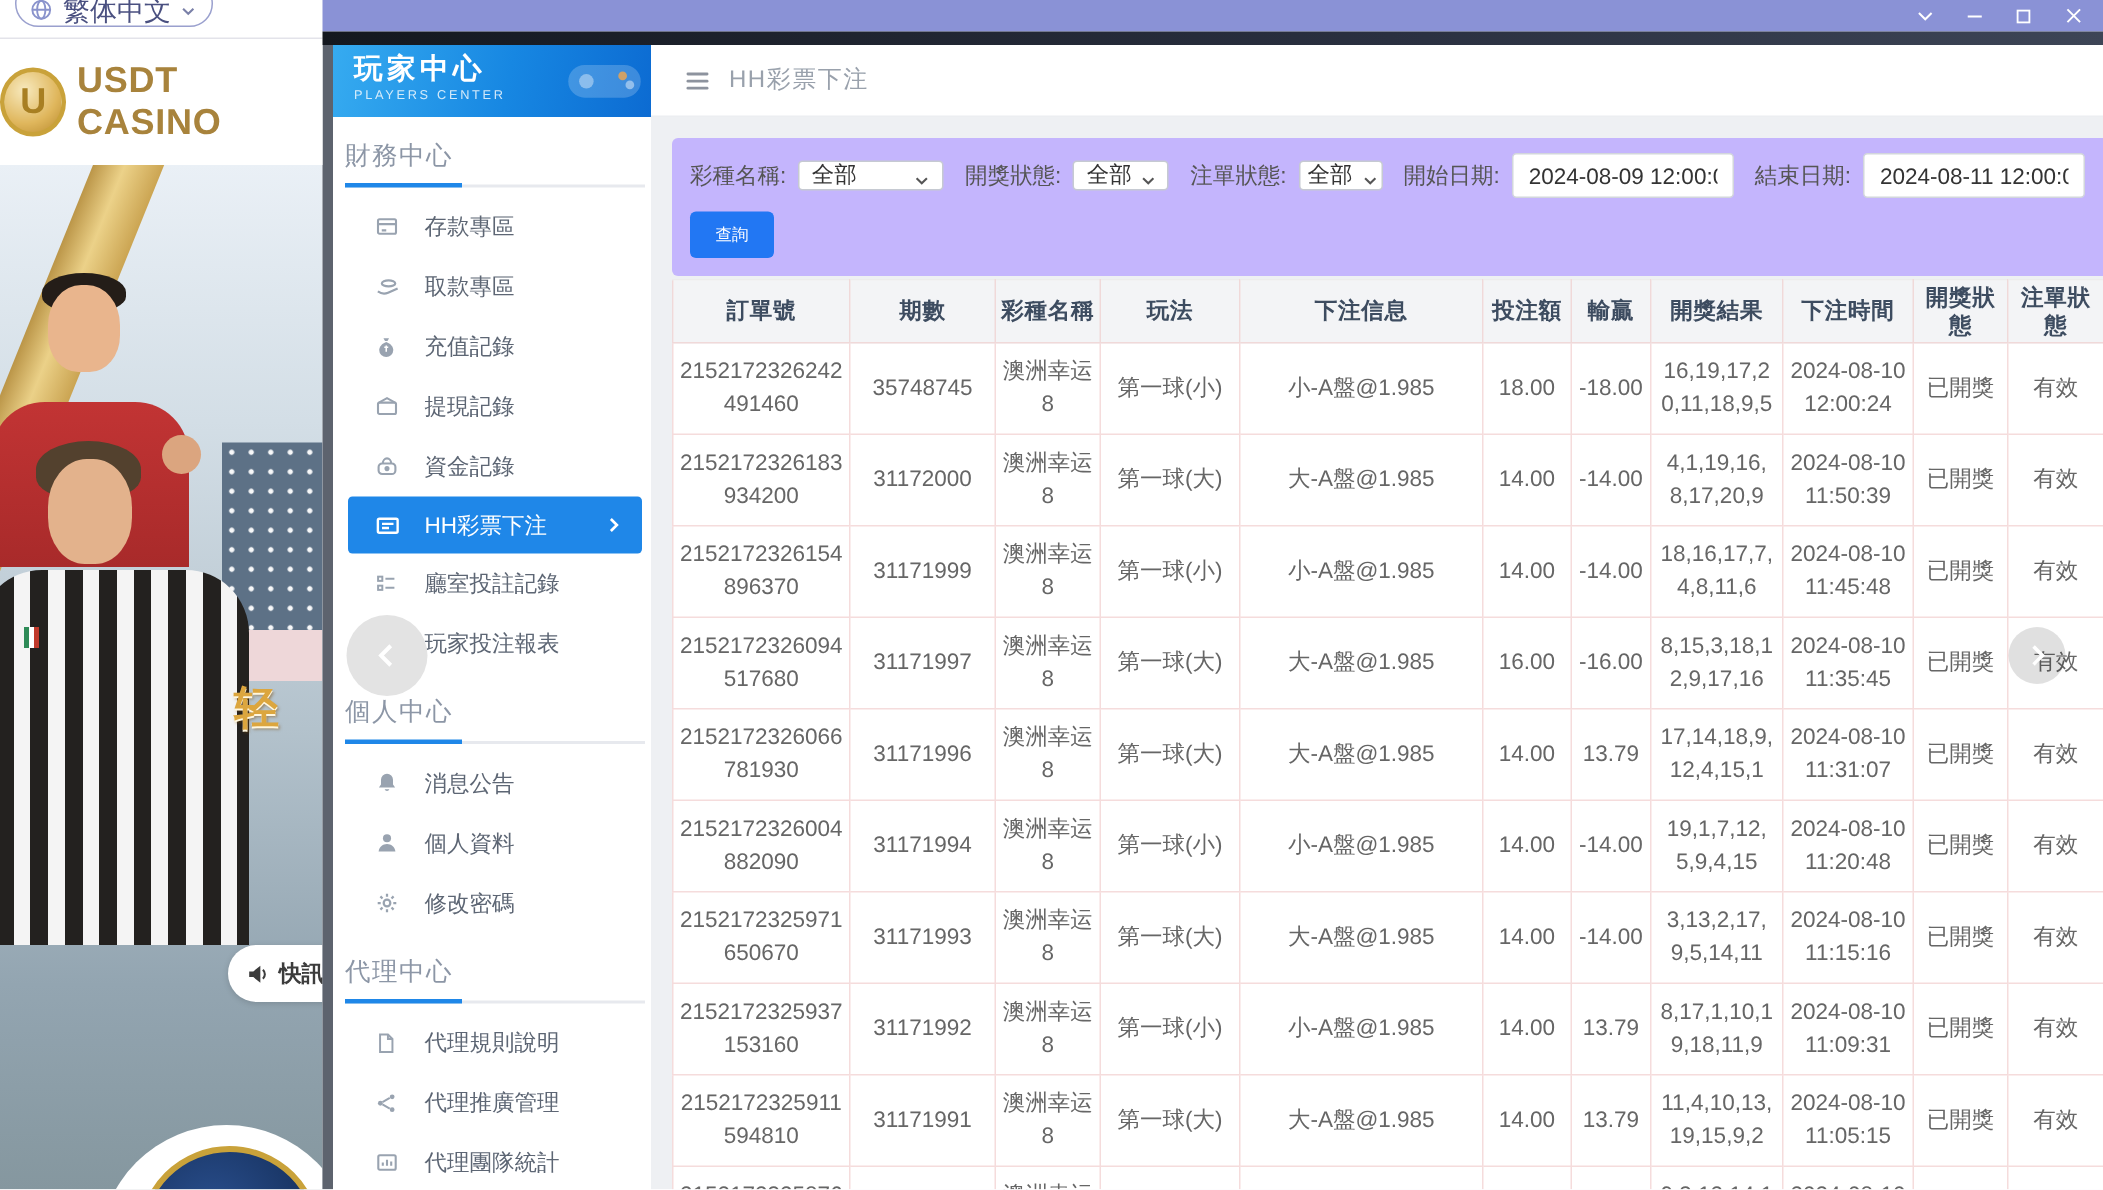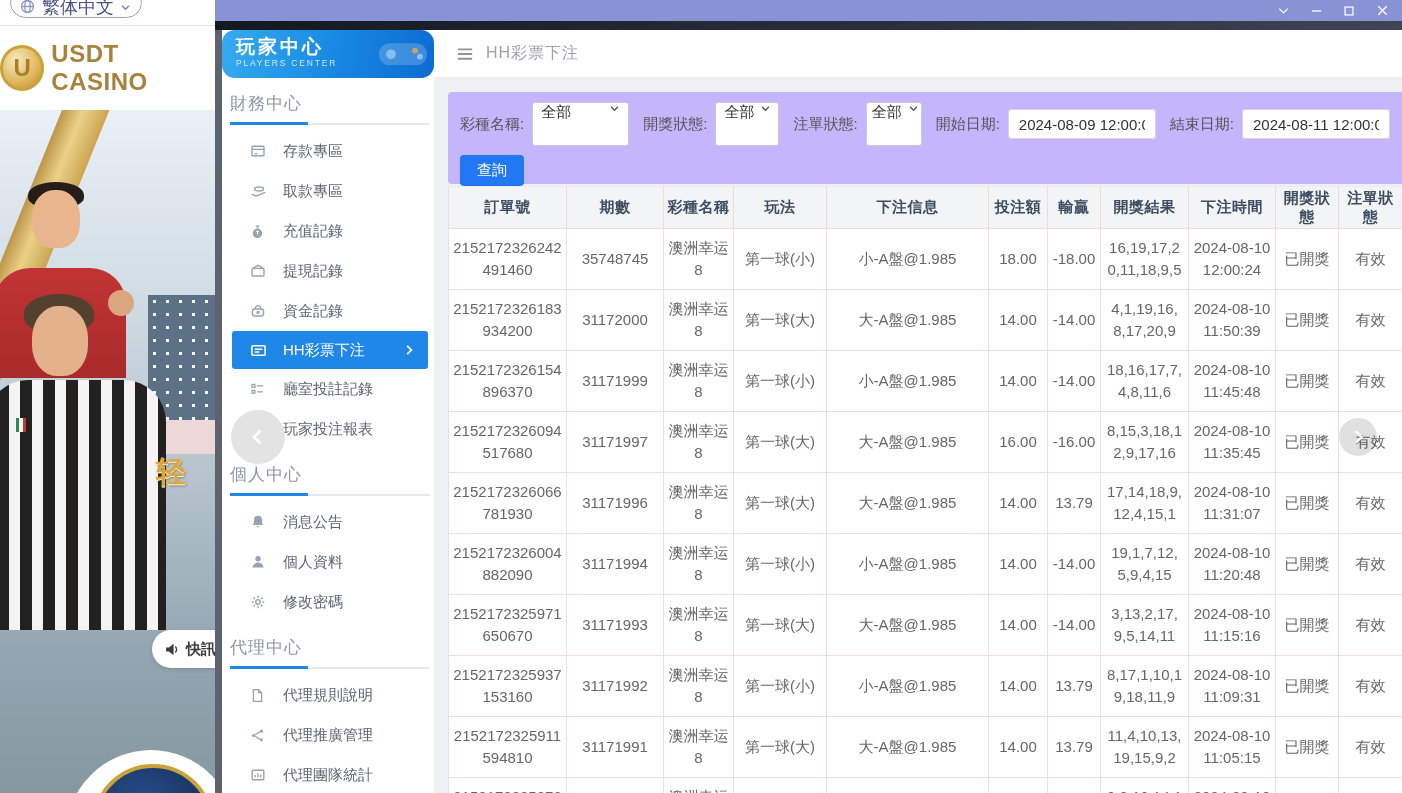--- a/index.html
+++ b/index.html
@@ -55,21 +55,21 @@
   .titlebar{position:absolute;left:215px;top:0;width:1187px;height:21px;background:#8a92d6;
             display:flex;justify-content:flex-end;align-items:center;gap:17px;padding-right:12px;box-sizing:border-box;z-index:7;}
   .wc{width:16px;height:16px;display:flex;align-items:center;justify-content:center;cursor:pointer;}
   .darkstrip{position:absolute;left:215px;top:21px;width:1187px;height:9px;
              background:linear-gradient(90deg,#14181f,#2a3040 60%,#3d4556);z-index:7;}
 
   
   .side-edge{position:absolute;left:215px;top:30px;width:7px;height:763px;background:#5d636e;z-index:3;}
   .sidebar{position:absolute;left:222px;top:30px;width:212px;height:763px;background:#fff;z-index:3;}
   .sb-header{height:48px;background:linear-gradient(100deg,#36abf0 0%,#1787e2 55%,#0c6bd2 100%);
-             color:#fff;position:relative;padding:5px 0 0 14px;box-sizing:border-box;overflow:hidden;border-radius:13px;}
+             color:#fff;position:relative;padding:5px 0 0 14px;box-sizing:border-box;overflow:hidden;}
   .sb-title{font-size:19px;letter-spacing:3px;font-weight:700;line-height:23px;}
   .sb-sub{font-size:8.5px;letter-spacing:1.8px;opacity:.8;}
   .sb-pad{position:absolute;right:2px;top:3px;opacity:.9;}
   .side-section{margin-top:14px;}
   .sec-title{font-size:17px;color:#8c96a6;padding-left:8px;letter-spacing:1px;}
   .sec-rule{margin:8px 4px 6px 8px;height:2px;background:#e7e9ee;position:relative;}
   .sec-rule i{position:absolute;left:0;top:-1px;height:3px;width:78px;background:#1f87e8;display:block;}
   .side-item{height:40px;display:flex;align-items:center;gap:15px;padding-left:28px;color:#5d6674;font-size:15px;cursor:pointer;}
   .side-item .s-ico{width:18px;display:flex;color:#99a3b0;}
   .side-item.active{background:#1f87e8;color:#fff;margin:0 6px 0 10px;border-radius:3px;height:38px;padding-left:18px;}
@@ -81,30 +81,30 @@
   
   .content{position:absolute;left:434px;top:30px;width:968px;height:763px;background:#eef0f3;z-index:2;}
   .c-topbar{position:absolute;left:0;top:0;width:100%;height:48px;background:#fff;border-bottom:1px solid #eceef1;
             display:flex;align-items:center;gap:12px;padding-left:22px;box-sizing:border-box;color:#99a1ac;}
   .menu-btn{color:#8d939e;display:flex;cursor:pointer;}
   .c-title{font-size:16px;letter-spacing:1px;}
   .filter-card{position:absolute;left:14px;top:62px;right:0;height:92px;background:#c4b5fd;border-radius:4px 0 0 4px;
                padding:10px 12px;box-sizing:border-box;}
   .f-row{display:flex;align-items:center;gap:8px;font-size:15px;color:#555;white-space:nowrap;}
   .f-label{margin-left:6px;}
-  .sel{height:44px;border:1px solid #c6cad2;border-radius:3px;background:#fff;display:inline-flex;align-items:flex-start;
+  .sel{height:20px;border:1px solid #c6cad2;border-radius:3px;background:#fff;display:inline-flex;align-items:flex-end;
        justify-content:space-between;padding:0 8px;color:#333;box-sizing:border-box;cursor:pointer;}
   .sel .caret{display:flex;color:#555;margin-left:6px;}
   .sel-lottery{width:120px;}
   .sel-draw{width:64px;}
   .sel-order{width:56px;padding:0 5px;}
   .dinput{height:30px;width:148px;border:1px solid #d2d6dc;border-radius:3px;padding:0 10px;font-size:15px;color:#333;
           box-sizing:border-box;font-family:inherit;background:#fff;}
   .btn-primary{margin-top:9px;height:31px;padding:0 17px;background:#2277f3;color:#fff;border:none;border-radius:4px;
-               font-size:15px;cursor:pointer;font-family:inherit;}
+               font-size:11px;cursor:pointer;font-family:inherit;}
   .table-card{position:absolute;left:14px;top:156px;right:0;bottom:0;background:#fff;overflow:hidden;}
   table.grid{width:100%;border-collapse:collapse;table-layout:fixed;}
   .grid th{background:#f3f4f6;color:#3d4c60;font-size:15px;font-weight:700;height:41px;border:1px solid #f0d9d9;
            border-top:1px solid #ececec;letter-spacing:.5px;padding:0 2px;}
   .grid td{border:1px solid #f5dcdc;color:#666;font-size:15px;text-align:center;height:56px;padding:2px 4px;
            line-height:1.45;word-break:break-all;}
   .next-btn{position:absolute;left:1339px;top:418px;width:38px;height:38px;border-radius:50%;background:rgba(0,0,0,.12);
             display:flex;align-items:center;justify-content:center;z-index:6;cursor:pointer;}
 </style>
 </head>

